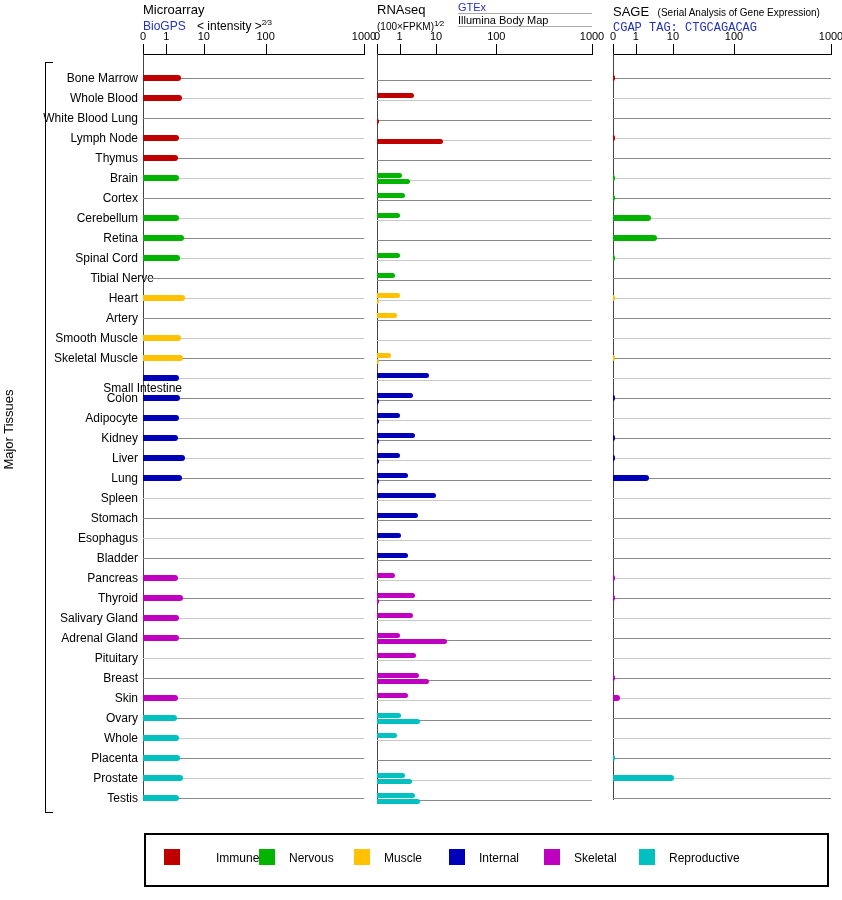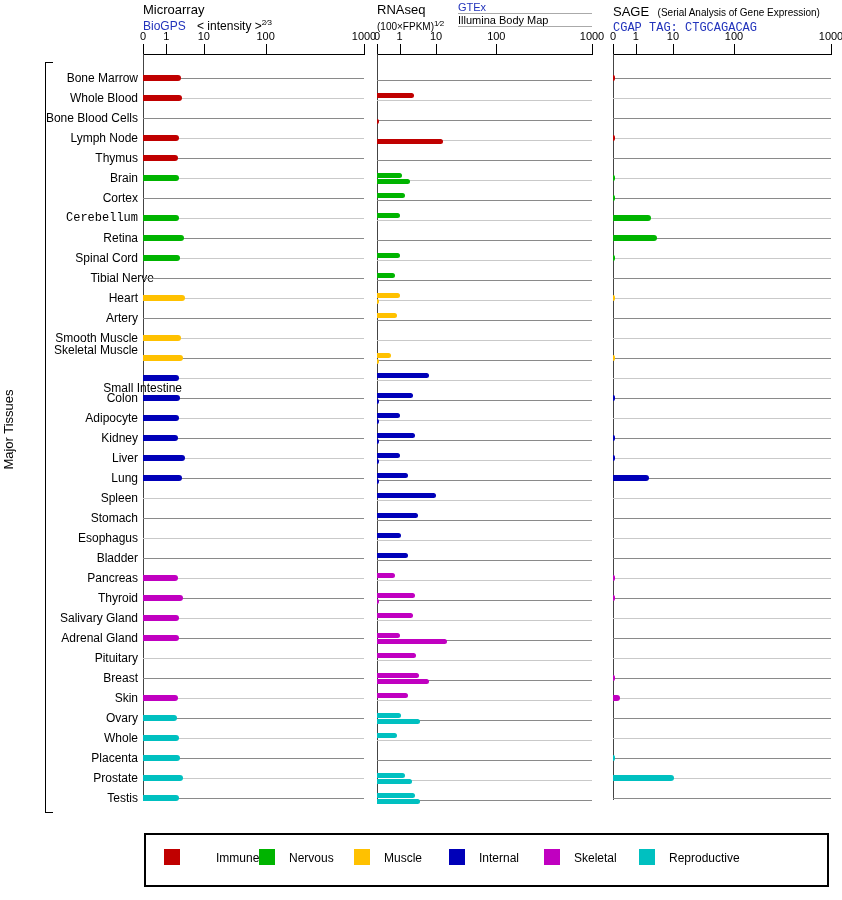--- a/index.html
+++ b/index.html
@@ -107,21 +107,21 @@
       <div class="bar" style="left: 143px; top: 75px; width: 38.1556px; height: 6px; background: rgb(192, 0, 0);"></div>
       <div class="gridline" style="left: 377px; top: 80px; width: 215px; background: rgb(138, 138, 138);"></div>
       <div class="gridline" style="left: 613px; top: 78px; width: 218px; background: rgb(138, 138, 138);"></div>
       <div class="bar" style="left: 613px; top: 75px; width: 2.289px; height: 6px; background: rgb(192, 0, 0);"></div>
       <div class="tissue-label" style="left: 0px; top: 90px;">Whole Blood</div>
       <div class="gridline" style="left: 143px; top: 98px; width: 221px; background: rgb(201, 201, 201);"></div>
       <div class="bar" style="left: 143px; top: 95px; width: 39.4113px; height: 6px; background: rgb(192, 0, 0);"></div>
       <div class="gridline" style="left: 377px; top: 100px; width: 215px; background: rgb(201, 201, 201);"></div>
       <div class="bar" style="left: 377px; top: 93px; width: 37.1197px; height: 5px; background: rgb(192, 0, 0);"></div>
       <div class="gridline" style="left: 613px; top: 98px; width: 218px; background: rgb(201, 201, 201);"></div>
-      <div class="tissue-label" style="left: 0px; top: 110px;">Bone Blood Cells</div>
+      <div class="tissue-label" style="left: 0px; top: 110px;">White Blood Lung</div>
       <div class="gridline" style="left: 143px; top: 118px; width: 221px; background: rgb(138, 138, 138);"></div>
       <div class="gridline" style="left: 377px; top: 120px; width: 215px; background: rgb(138, 138, 138);"></div>
       <div class="bar" style="left: 377px; top: 119px; width: 2.2575px; height: 5px; background: rgb(192, 0, 0);"></div>
       <div class="gridline" style="left: 613px; top: 118px; width: 218px; background: rgb(138, 138, 138);"></div>
       <div class="tissue-label" style="left: 0px; top: 130px;">Lymph Node</div>
       <div class="gridline" style="left: 143px; top: 138px; width: 221px; background: rgb(201, 201, 201);"></div>
       <div class="bar" style="left: 143px; top: 135px; width: 36.0698px; height: 6px; background: rgb(192, 0, 0);"></div>
       <div class="gridline" style="left: 377px; top: 140px; width: 215px; background: rgb(201, 201, 201);"></div>
       <div class="bar" style="left: 377px; top: 139px; width: 65.9844px; height: 5px; background: rgb(192, 0, 0);"></div>
       <div class="gridline" style="left: 613px; top: 138px; width: 218px; background: rgb(201, 201, 201);"></div>
@@ -138,21 +138,21 @@
       <div class="bar" style="left: 377px; top: 173px; width: 25.4691px; height: 5px; background: rgb(0, 180, 0);"></div>
       <div class="bar" style="left: 377px; top: 179px; width: 32.7634px; height: 5px; background: rgb(0, 180, 0);"></div>
       <div class="gridline" style="left: 613px; top: 178px; width: 218px; background: rgb(201, 201, 201);"></div>
       <div class="bar" style="left: 613px; top: 175px; width: 2.289px; height: 6px; background: rgb(0, 180, 0);"></div>
       <div class="tissue-label" style="left: 0px; top: 190px;">Cortex</div>
       <div class="gridline" style="left: 143px; top: 198px; width: 221px; background: rgb(138, 138, 138);"></div>
       <div class="gridline" style="left: 377px; top: 200px; width: 215px; background: rgb(138, 138, 138);"></div>
       <div class="bar" style="left: 377px; top: 193px; width: 27.916px; height: 5px; background: rgb(0, 180, 0);"></div>
       <div class="gridline" style="left: 613px; top: 198px; width: 218px; background: rgb(138, 138, 138);"></div>
       <div class="bar" style="left: 613px; top: 195px; width: 2.289px; height: 6px; background: rgb(0, 180, 0);"></div>
-      <div class="tissue-label" style="left: 0px; top: 210px; font-family: Liberation Mono, monospace;">Cerebellum</div>
+      <div class="tissue-label" style="left: 0px; top: 210px;">Cerebellum</div>
       <div class="gridline" style="left: 143px; top: 218px; width: 221px; background: rgb(201, 201, 201);"></div>
       <div class="bar" style="left: 143px; top: 215px; width: 36.0698px; height: 6px; background: rgb(0, 180, 0);"></div>
       <div class="gridline" style="left: 377px; top: 220px; width: 215px; background: rgb(201, 201, 201);"></div>
       <div class="bar" style="left: 377px; top: 213px; width: 22.575px; height: 5px; background: rgb(0, 180, 0);"></div>
       <div class="gridline" style="left: 613px; top: 218px; width: 218px; background: rgb(201, 201, 201);"></div>
       <div class="bar" style="left: 613px; top: 215px; width: 38.2689px; height: 6px; background: rgb(0, 180, 0);"></div>
       <div class="tissue-label" style="left: 0px; top: 230px;">Retina</div>
       <div class="gridline" style="left: 143px; top: 238px; width: 221px; background: rgb(138, 138, 138);"></div>
       <div class="bar" style="left: 143px; top: 235px; width: 40.5773px; height: 6px; background: rgb(0, 180, 0);"></div>
       <div class="gridline" style="left: 377px; top: 240px; width: 215px; background: rgb(138, 138, 138);"></div>
@@ -181,21 +181,21 @@
       <div class="tissue-label" style="left: 0px; top: 310px;">Artery</div>
       <div class="gridline" style="left: 143px; top: 318px; width: 221px; background: rgb(138, 138, 138);"></div>
       <div class="gridline" style="left: 377px; top: 320px; width: 215px; background: rgb(138, 138, 138);"></div>
       <div class="bar" style="left: 377px; top: 313px; width: 20.3175px; height: 5px; background: rgb(255, 193, 0);"></div>
       <div class="gridline" style="left: 613px; top: 318px; width: 218px; background: rgb(138, 138, 138);"></div>
       <div class="tissue-label" style="left: 0px; top: 330px;">Smooth Muscle</div>
       <div class="gridline" style="left: 143px; top: 338px; width: 221px; background: rgb(201, 201, 201);"></div>
       <div class="bar" style="left: 143px; top: 335px; width: 38.1556px; height: 6px; background: rgb(255, 193, 0);"></div>
       <div class="gridline" style="left: 377px; top: 340px; width: 215px; background: rgb(201, 201, 201);"></div>
       <div class="gridline" style="left: 613px; top: 338px; width: 218px; background: rgb(201, 201, 201);"></div>
-      <div class="tissue-label" style="left: 0px; top: 342px;">Skeletal Muscle</div>
+      <div class="tissue-label" style="left: 0px; top: 350px;">Skeletal Muscle</div>
       <div class="gridline" style="left: 143px; top: 358px; width: 221px; background: rgb(138, 138, 138);"></div>
       <div class="bar" style="left: 143px; top: 355px; width: 40.0047px; height: 6px; background: rgb(255, 193, 0);"></div>
       <div class="gridline" style="left: 377px; top: 360px; width: 215px; background: rgb(138, 138, 138);"></div>
       <div class="bar" style="left: 377px; top: 353px; width: 13.545px; height: 5px; background: rgb(255, 193, 0);"></div>
       <div class="bar" style="left: 377px; top: 359px; width: 2.2575px; height: 5px; background: rgb(255, 193, 0);"></div>
       <div class="gridline" style="left: 613px; top: 358px; width: 218px; background: rgb(138, 138, 138);"></div>
       <div class="bar" style="left: 613px; top: 355px; width: 2.289px; height: 6px; background: rgb(255, 193, 0);"></div>
       <div class="tissue-label" style="left: 0px; top: 380px; padding-left: 44px;">Small Intestine</div>
       <div class="gridline" style="left: 143px; top: 378px; width: 221px; background: rgb(201, 201, 201);"></div>
       <div class="bar" style="left: 143px; top: 375px; width: 36.0698px; height: 6px; background: rgb(0, 0, 184);"></div>

